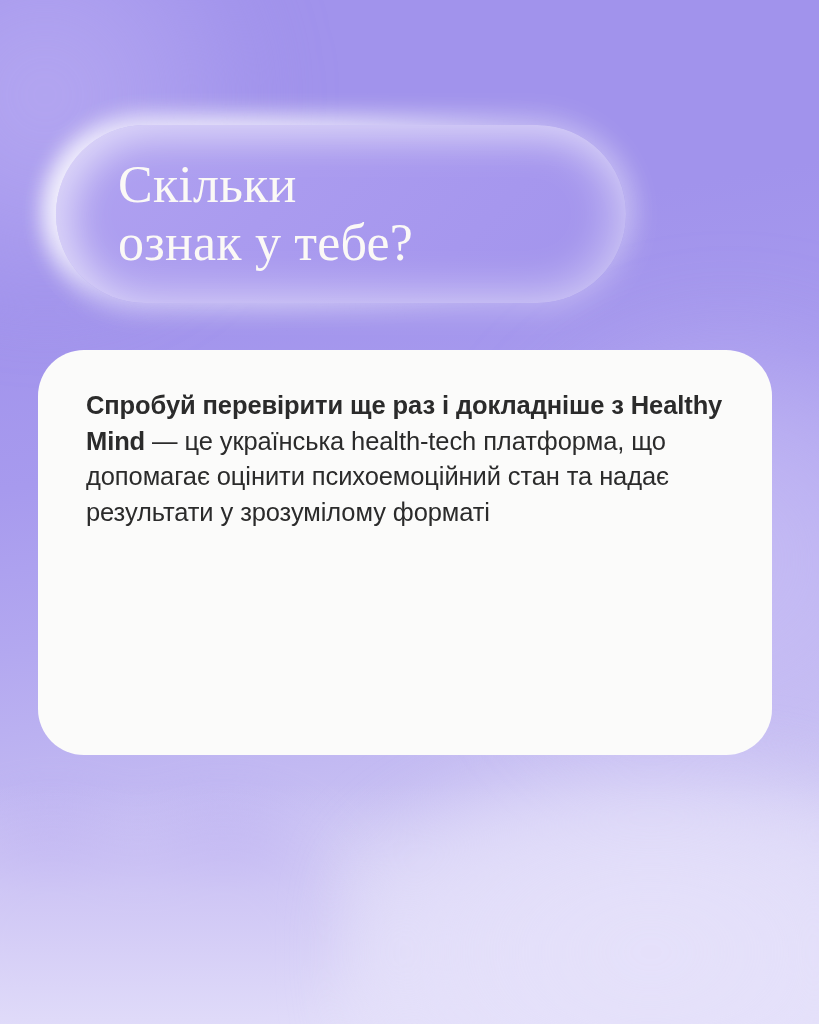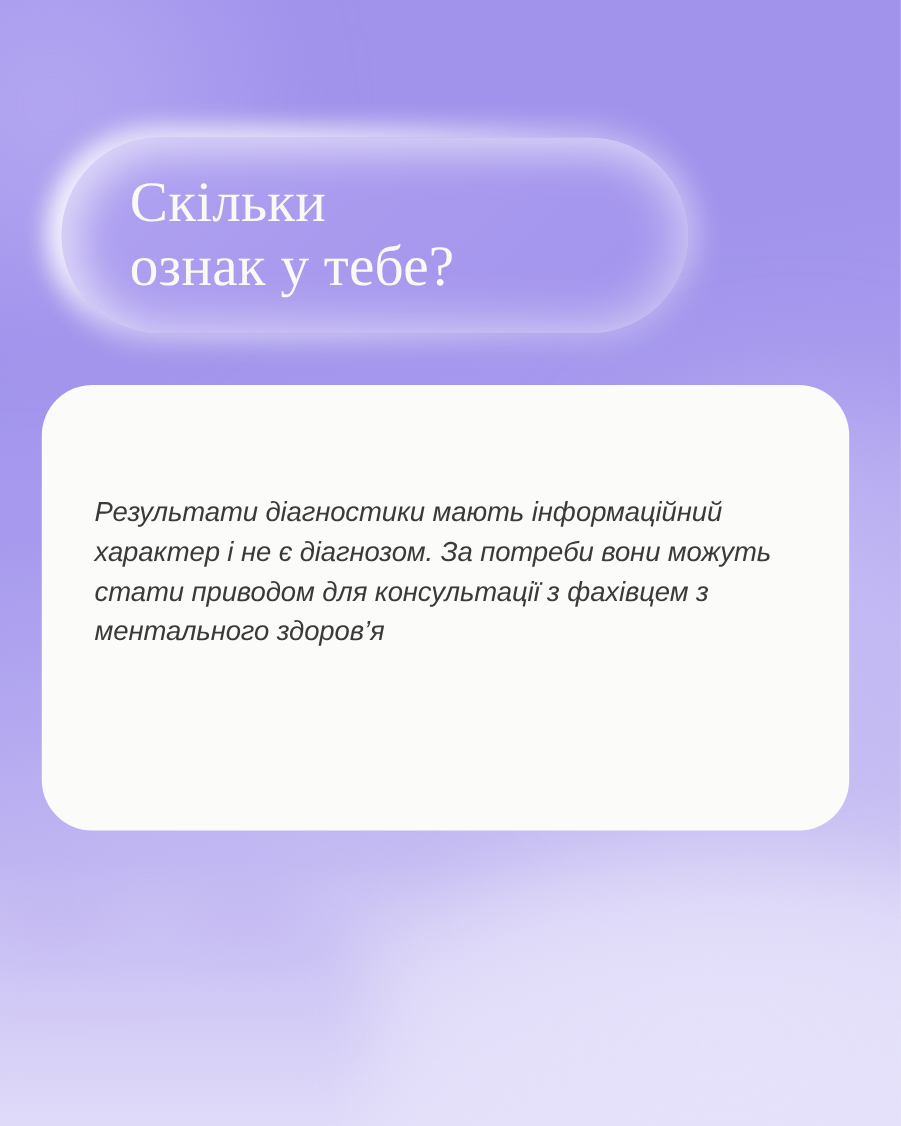--- a/index.html
+++ b/index.html
@@ -186,16 +186,16 @@
   <div class="bottom-wash"></div>
   <div class="bottom-right-wash"></div>
 
   <div class="pill-glow"></div>
   <div class="pill">
     <h1 class="pill-title">Скільки
 ознак у тебе?</h1>
   </div>
 
   <div class="card">
-    <p class="card-note">Результати діагностики мають інформаційний характер і не є діагнозом. За потреби вони можуть стати приводом для консультації з фахівцем з ментального здоров’я</p>
+    <p class="card-body"><span class="lead">Спробуй перевірити ще раз і докладніше з Healthy Mind</span><span> — це українська health-tech платформа, що допомагає оцінити психоемоційний стан та надає результати у зрозумілому форматі</span></p>
   </div>
 
 </div>
 
 </body></html>

